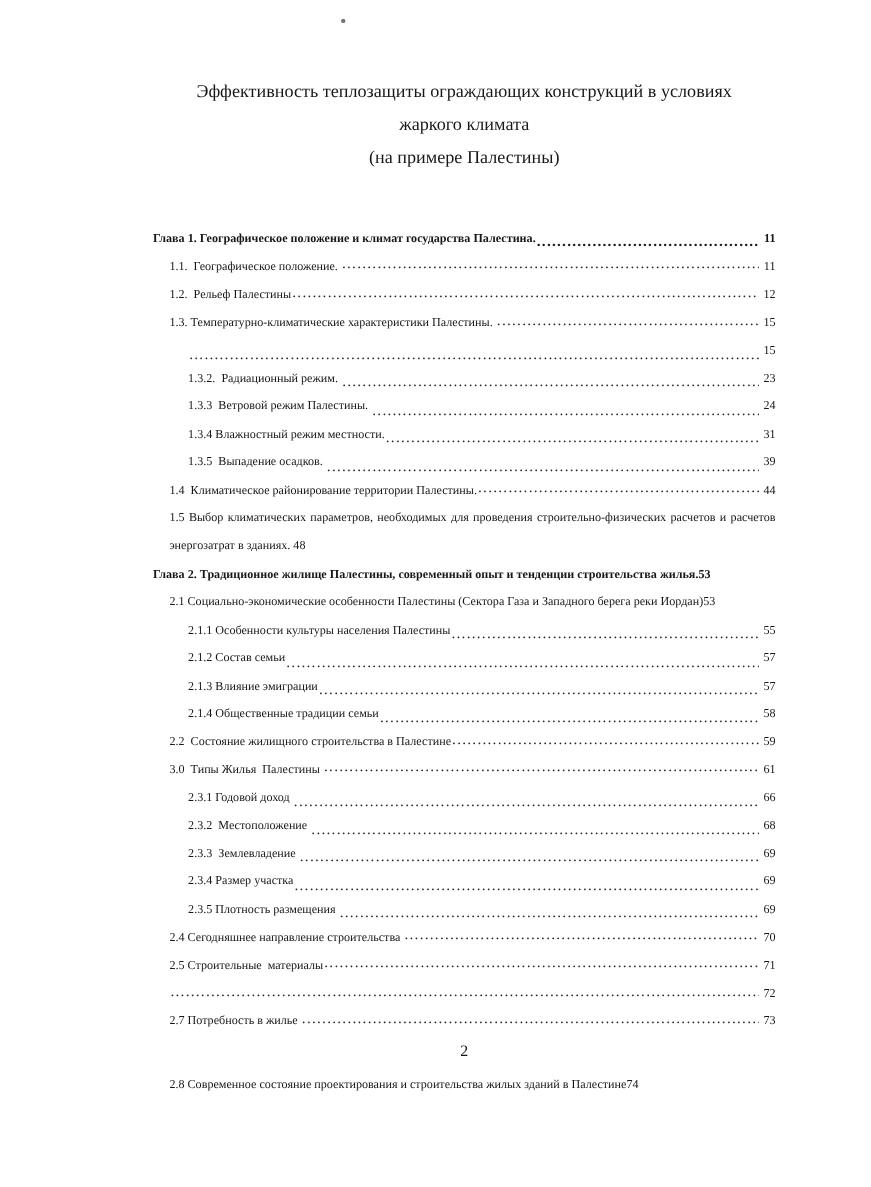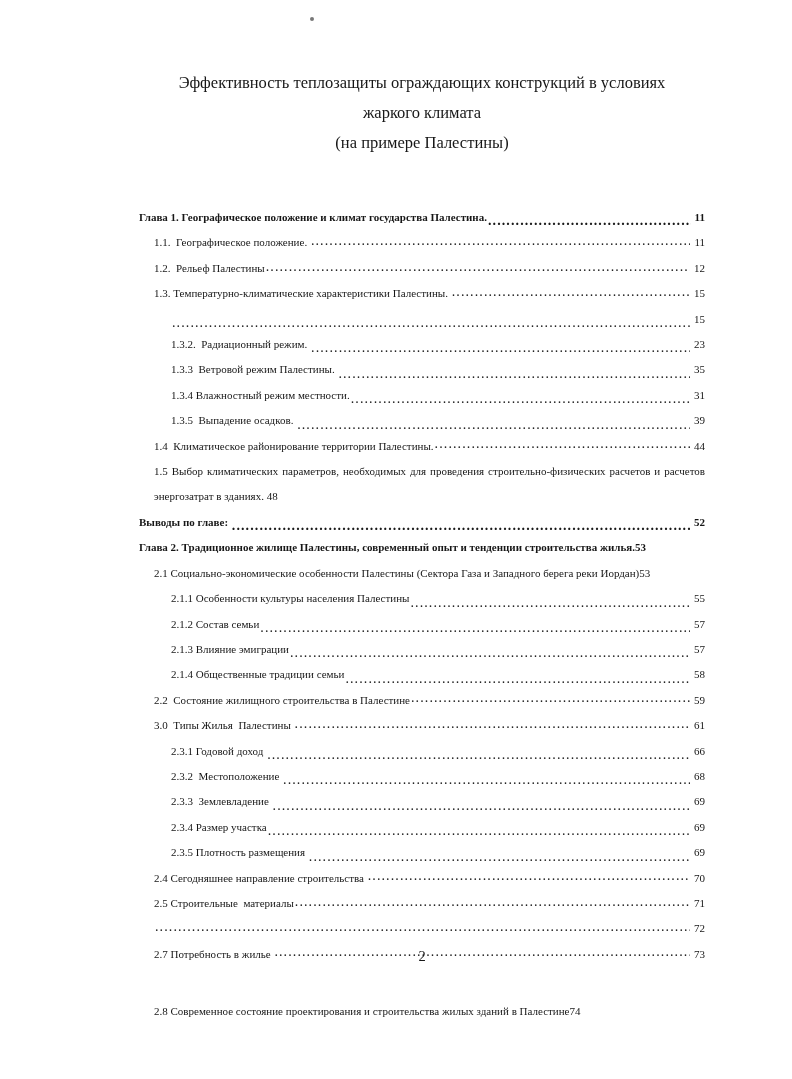--- a/index.html
+++ b/index.html
@@ -146,45 +146,40 @@
         <span class="pageno">15</span>
       </div>
       <div class="entry lvl2">
         <span class="label">1.3.2.  Радиационный режим. </span>
         <span class="leader"></span>
         <span class="pageno">23</span>
       </div>
       <div class="entry lvl2">
         <span class="label">1.3.3  Ветровой режим Палестины. </span>
         <span class="leader"></span>
-        <span class="pageno">35</span>
+        <span class="pageno">24</span>
       </div>
       <div class="entry lvl2">
         <span class="label">1.3.4 Влажностный режим местности.</span>
         <span class="leader"></span>
         <span class="pageno">31</span>
       </div>
       <div class="entry lvl2">
         <span class="label">1.3.5  Выпадение осадков. </span>
         <span class="leader"></span>
         <span class="pageno">39</span>
       </div>
       <div class="entry lvl1">
         <span class="label">1.4  Климатическое районирование территории Палестины.</span>
         <span class="leader"></span>
         <span class="pageno">44</span>
       </div>
       <div class="entry-wrap lvl1">
         <span class="wrap-text" style="text-align: justify;">1.5  Выбор климатических параметров, необходимых для проведения строительно-физических расчетов и расчетов энергозатрат в зданиях. <span class="leader" style="display: inline-block; width: auto; max-width: 100%; vertical-align: baseline; top: 0px;"></span><span class="pageno">48</span></span>
       </div>
-      <div class="entry lvl0 bold">
-        <span class="label">Выводы по главе: </span>
-        <span class="leader"></span>
-        <span class="pageno">52</span>
-      </div>
       <div class="entry-wrap lvl0 bold">
         <span class="wrap-text" style="text-align: justify;">Глава 2. Традиционное жилище Палестины, современный опыт и тенденции строительства жилья.<span class="leader" style="display: inline-block; width: auto; max-width: 100%; vertical-align: baseline; top: 0px;"></span><span class="pageno">53</span></span>
       </div>
       <div class="entry-wrap lvl1">
         <span class="wrap-text" style="text-align: justify;">2.1 Социально-экономические особенности Палестины (Сектора Газа и Западного берега реки Иордан)<span class="leader" style="display: inline-block; width: auto; max-width: 100%; vertical-align: baseline; top: 0px;"></span><span class="pageno">53</span></span>
       </div>
       <div class="entry lvl2">
         <span class="label">2.1.1 Особенности культуры населения Палестины</span>
         <span class="leader"></span>
         <span class="pageno">55</span>

